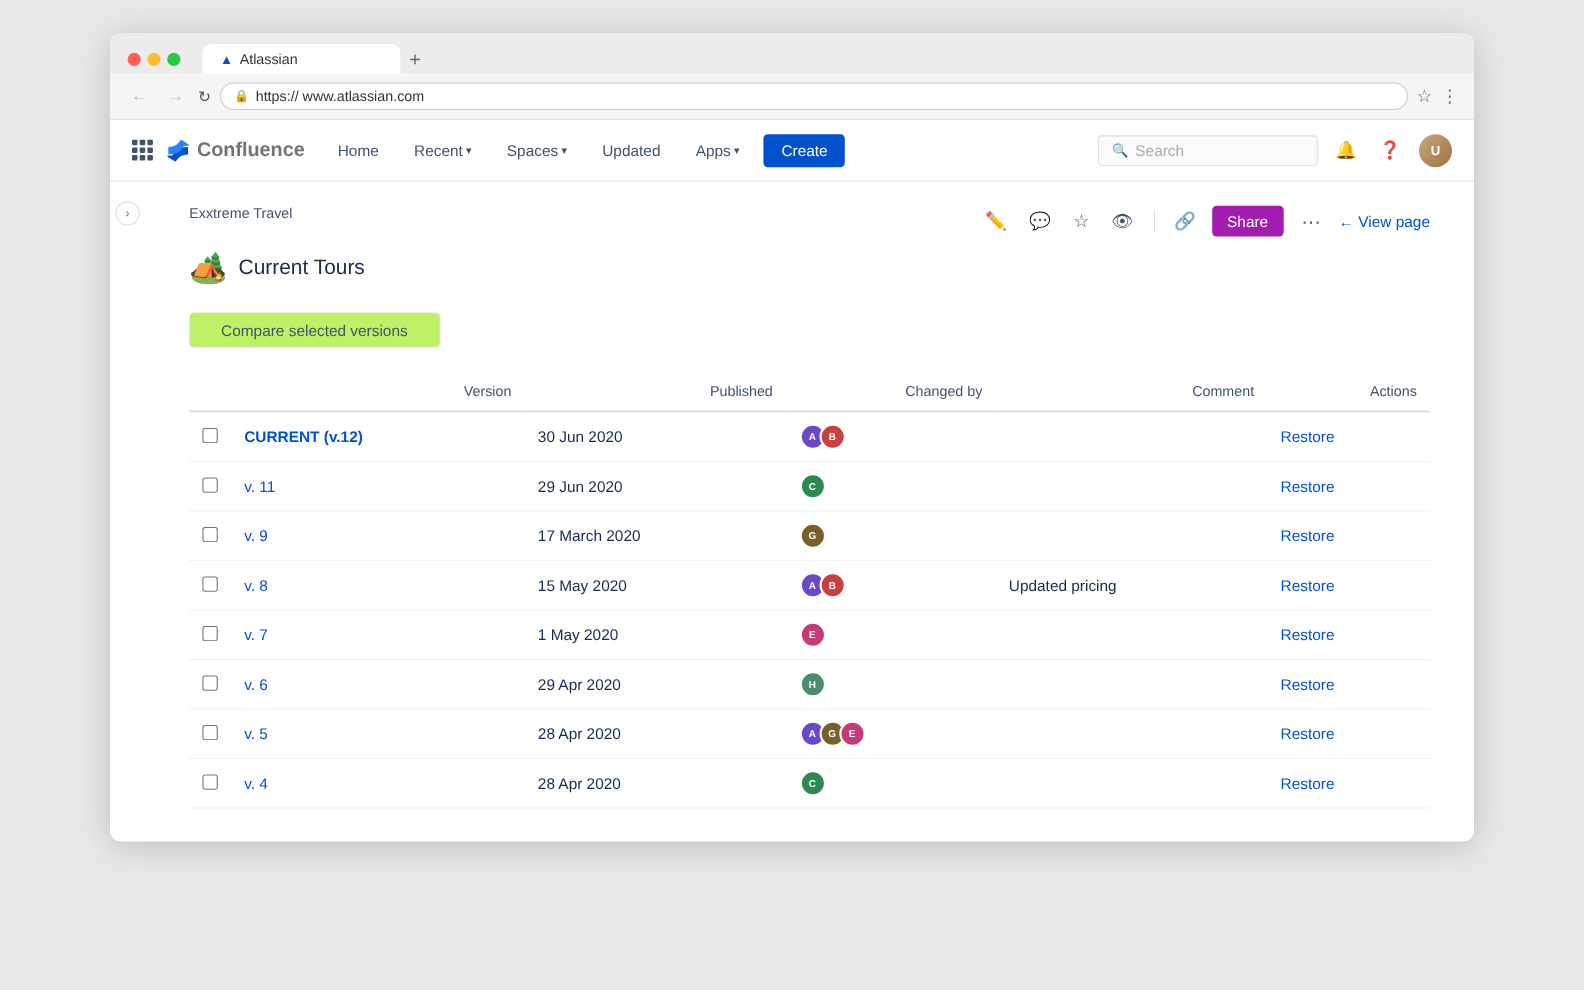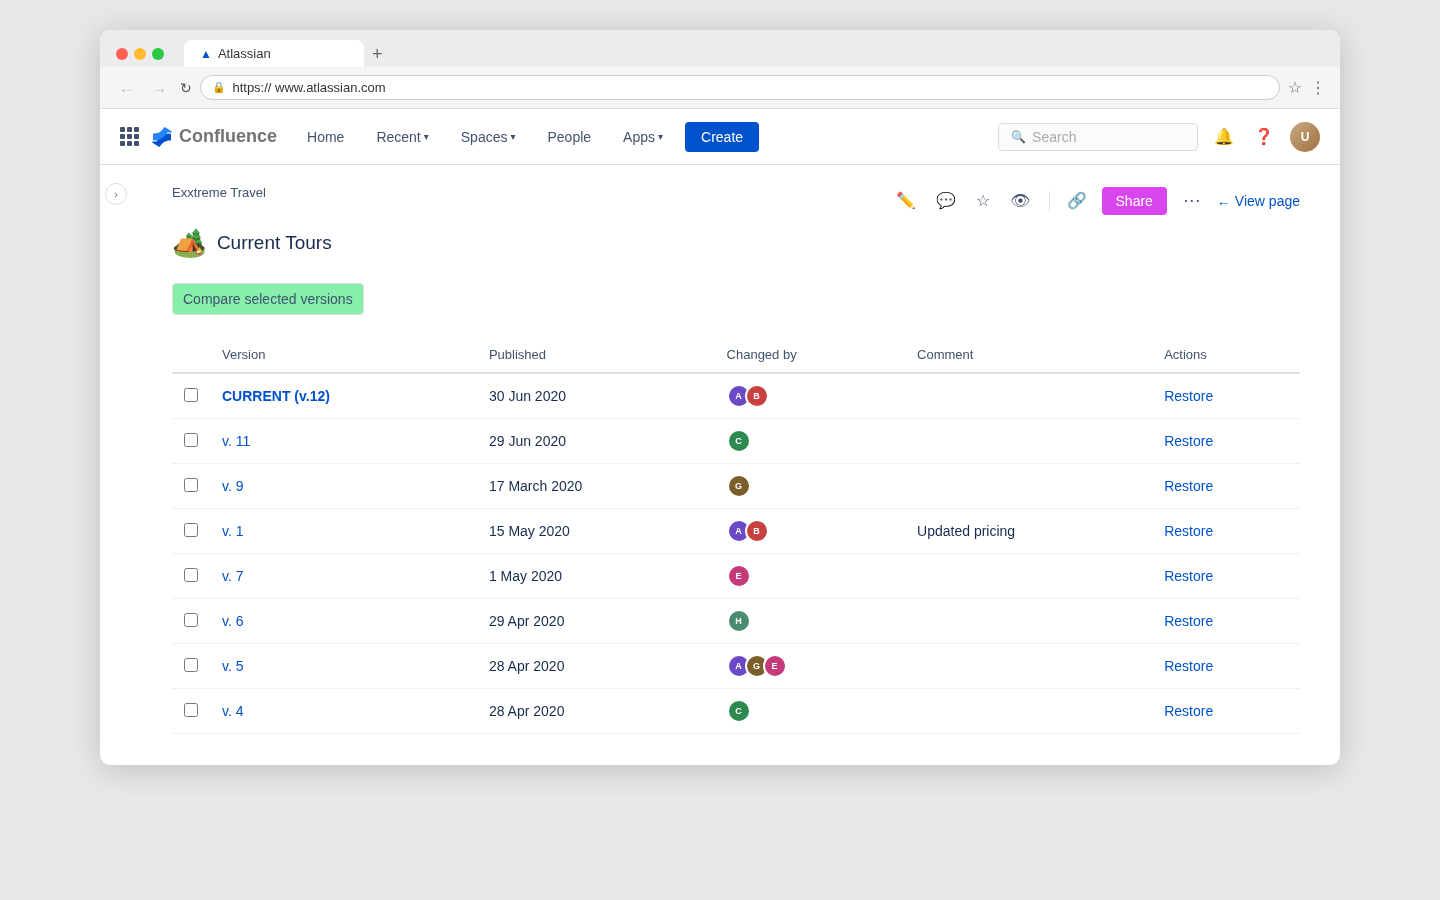--- a/index.html
+++ b/index.html
@@ -135,45 +135,45 @@
     
     .breadcrumb { font-size: 13px; color: #42526e; margin-bottom: 16px; }
     .page-toolbar-right { display: flex; align-items: center; gap: 8px; }
     .toolbar-icon-btn {
       background: none; border: none; cursor: pointer;
       color: #42526e; font-size: 16px; padding: 6px;
       border-radius: 4px;
     }
     .toolbar-divider { width: 1px; height: 20px; background: #ddd; margin: 0 4px; }
     .share-btn {
-      background: #d946ef; color: #fff; border: none; cursor: pointer;
+      background: #a21caf; color: #fff; border: none; cursor: pointer;
       padding: 6px 14px; border-radius: 4px; font-size: 14px;
     }
     .more-btn {
       background: none; border: none; cursor: pointer;
       color: #42526e; font-size: 18px; padding: 4px 8px;
     }
     .view-page-link { color: #0052cc; font-size: 14px; text-decoration: none; cursor: pointer; display: flex; align-items: center; gap: 4px; }
 
     
     .page-title { display: flex; align-items: center; gap: 10px; font-size: 28px; font-weight: 700; color: #172b4d; margin-bottom: 24px; }
     .page-emoji { font-size: 28px; }
 
     
     .compare-btn {
-      background: #86efac; border: 1px solid #ddd; border-radius: 4px;
-      padding: 7px 10px; font-size: 14px; color: #42526e; cursor: pointer;
+      background: #bef264; border: 1px solid #ddd; border-radius: 4px;
+      padding: 7px 28px; font-size: 14px; color: #42526e; cursor: pointer;
       margin-bottom: 24px; display: inline-block;
     }
 
     
     .versions-table { width: 100%; border-collapse: collapse; }
     .versions-table thead tr { border-bottom: 2px solid #e0e0e0; }
     .versions-table th {
-      text-align: left; font-size: 13px; font-weight: 500; color: #42526e;
+      text-align: right; font-size: 13px; font-weight: 500; color: #42526e;
       padding: 8px 12px 10px;
     }
     .versions-table th:first-child { width: 30px; }
     .versions-table td {
       padding: 10px 12px; font-size: 14px; color: #172b4d;
       border-bottom: 1px solid #f0f0f0; vertical-align: middle;
     }
     .versions-table td:first-child { width: 30px; }
     .version-link { color: #0052cc; text-decoration: none; font-weight: 500; cursor: pointer; }
     .version-link.current { font-weight: 700; }
@@ -260,21 +260,21 @@
       </button>
       <button class="nav-link">
         <span>Recent</span>
         <span class="chevron">▾</span>
       </button>
       <button class="nav-link">
         <span>Spaces</span>
         <span class="chevron">▾</span>
       </button>
       <button class="nav-link">
-        <span>People</span>
+        <span>Updated</span>
       </button>
       <button class="nav-link">
         <span>Apps</span>
         <span class="chevron">▾</span>
       </button>
       <button class="create-btn">
         <span>Create</span>
       </button>
     </div>
     <div class="nav-right">
@@ -375,21 +375,21 @@
               <td>
                 <div class="avatar-group">
                   <span class="avatar-sm" style="background: rgb(123, 94, 42);">G</span>
                 </div>
               </td>
               <td class="comment-text"></td>
               <td><a class="restore-link">Restore</a></td>
             </tr>
             <tr>
               <td><input type="checkbox" style=""></td>
-              <td><a class="version-link">v. 1</a></td>
+              <td><a class="version-link">v. 8</a></td>
               <td>15 May 2020</td>
               <td>
                 <div class="avatar-group">
                   <span class="avatar-sm" style="background: rgb(107, 72, 197);">A</span>
                   <span class="avatar-sm" style="background: rgb(201, 64, 64);">B</span>
                 </div>
               </td>
               <td class="comment-text">Updated pricing</td>
               <td><a class="restore-link">Restore</a></td>
             </tr>

